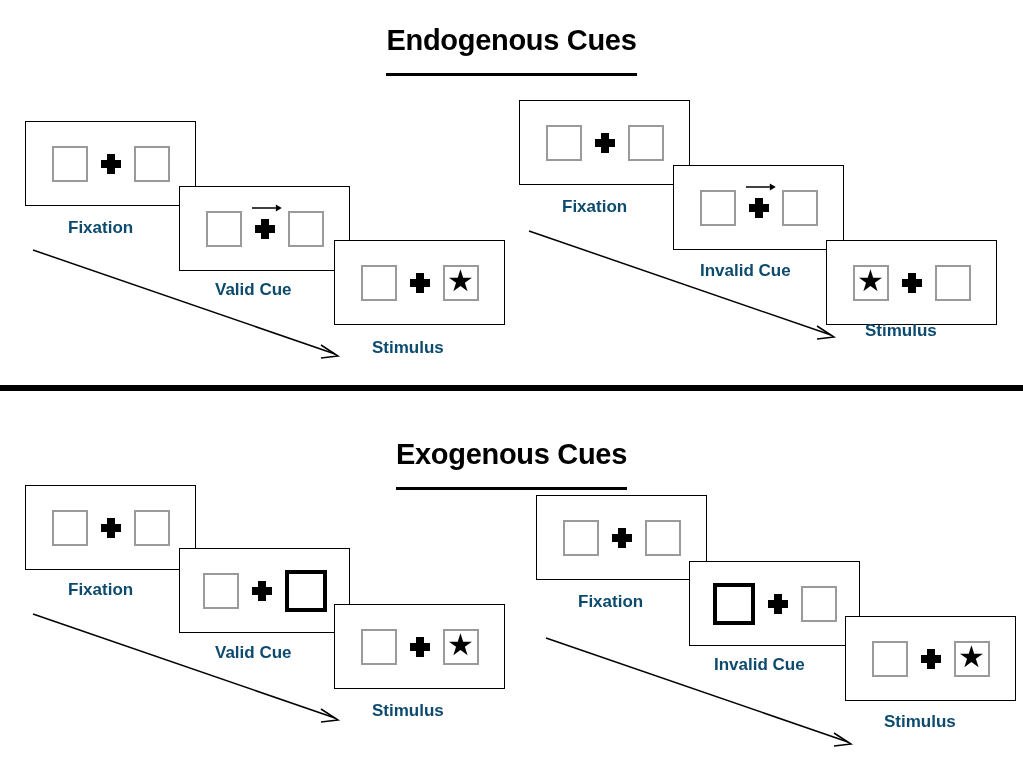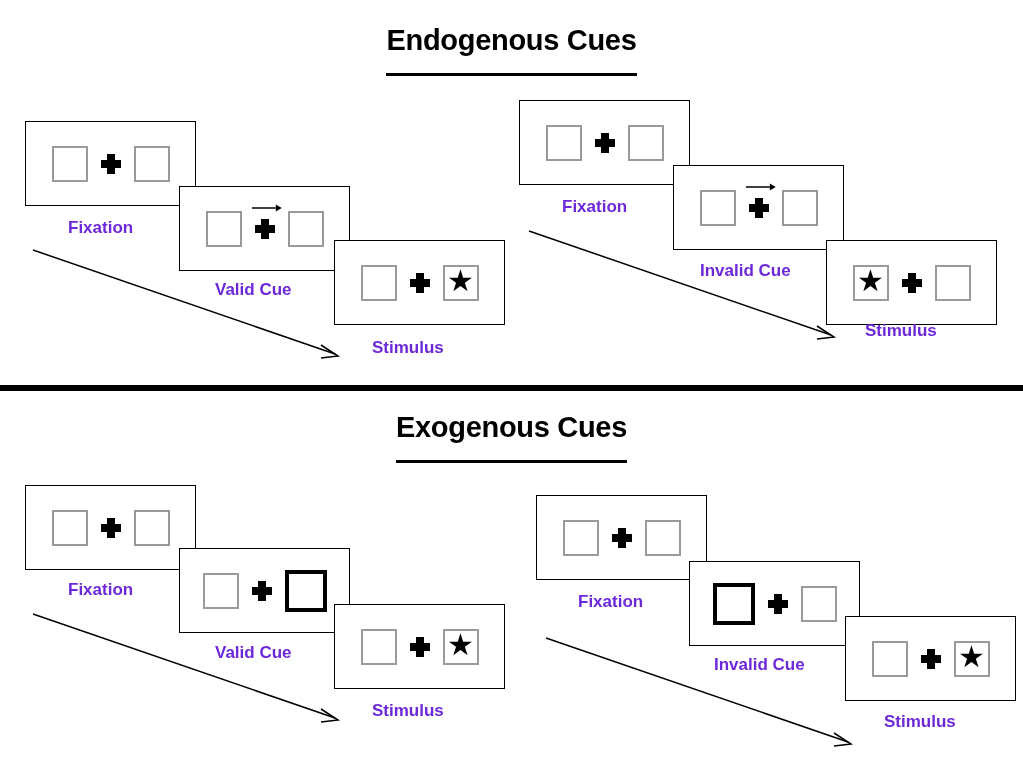--- a/index.html
+++ b/index.html
@@ -112,21 +112,21 @@
     width: 30px;
     height: 10px;
   }
   .cue-arrow svg { display: block; }
 
   
   .caption {
     position: absolute;
     font-size: 17px;
     font-weight: bold;
-    color: #6d28d9;
+    color: #0c4a6e;
     white-space: nowrap;
   }
 
   
   .flow-arrow {
     position: absolute;
     overflow: visible;
   }
   .flow-arrow svg { display: block; overflow: visible; }
 </style>
@@ -228,21 +228,21 @@
 
 <div class="flow-arrow" style="left:529px; top:231px; width:312px; height:112px;">
   <svg width="312" height="112" viewBox="0 0 312 112">
     <line x1="0" y1="0" x2="302" y2="104" stroke="#000" stroke-width="1.5"></line>
     <polyline points="288,95 305,106 288,108" fill="none" stroke="#000" stroke-width="1.5"></polyline>
   </svg>
 </div>
 
 <div class="divider" style="top:385px;"></div>
 
-<div class="section-title" style="top:411px;">
+<div class="section-title" style="top:438px;">
   <span>Exogenous Cues</span>
 </div>
 
 <div class="panel" style="left:25px; top:485px; width:171px; height:85px;">
   <div class="panel-inner">
     <div class="sq"></div>
     <div class="plus-wrap">
       <div class="plus"></div>
     </div>
     <div class="sq"></div>

